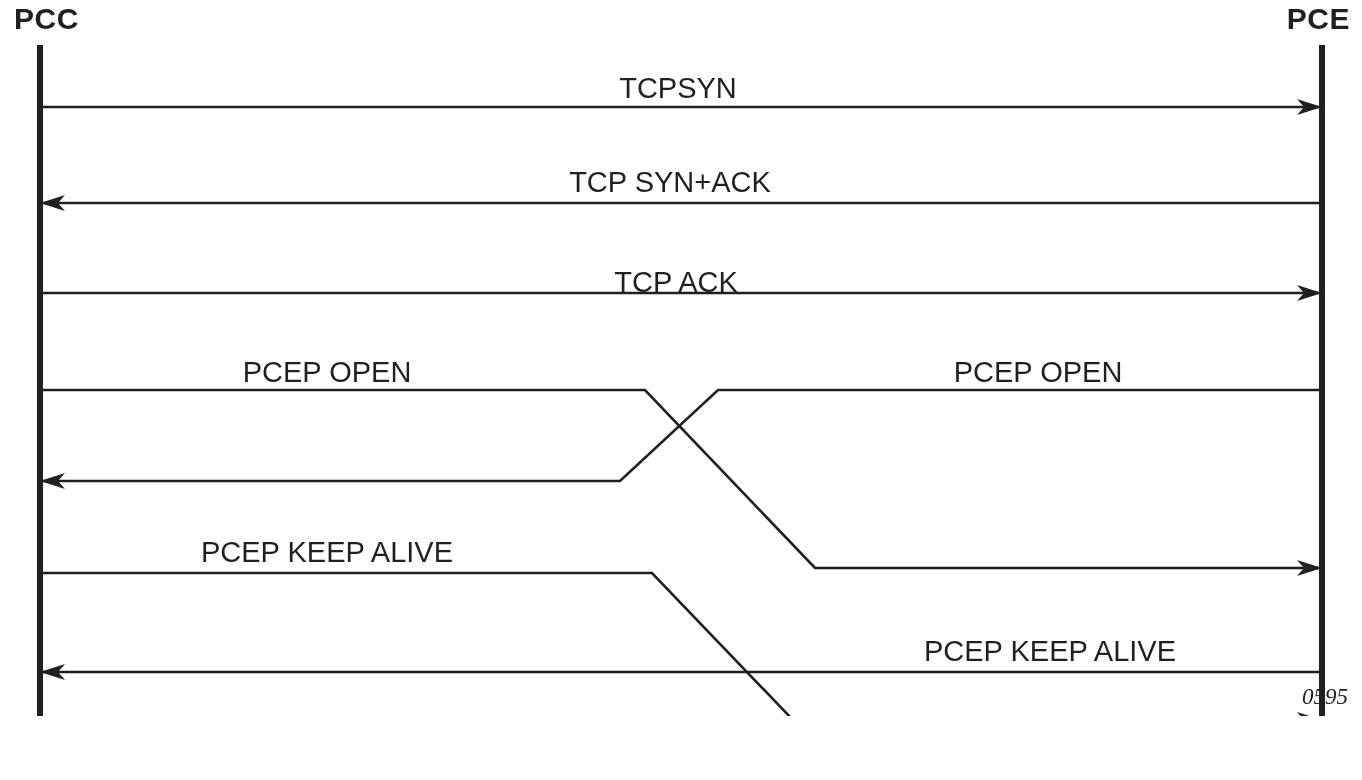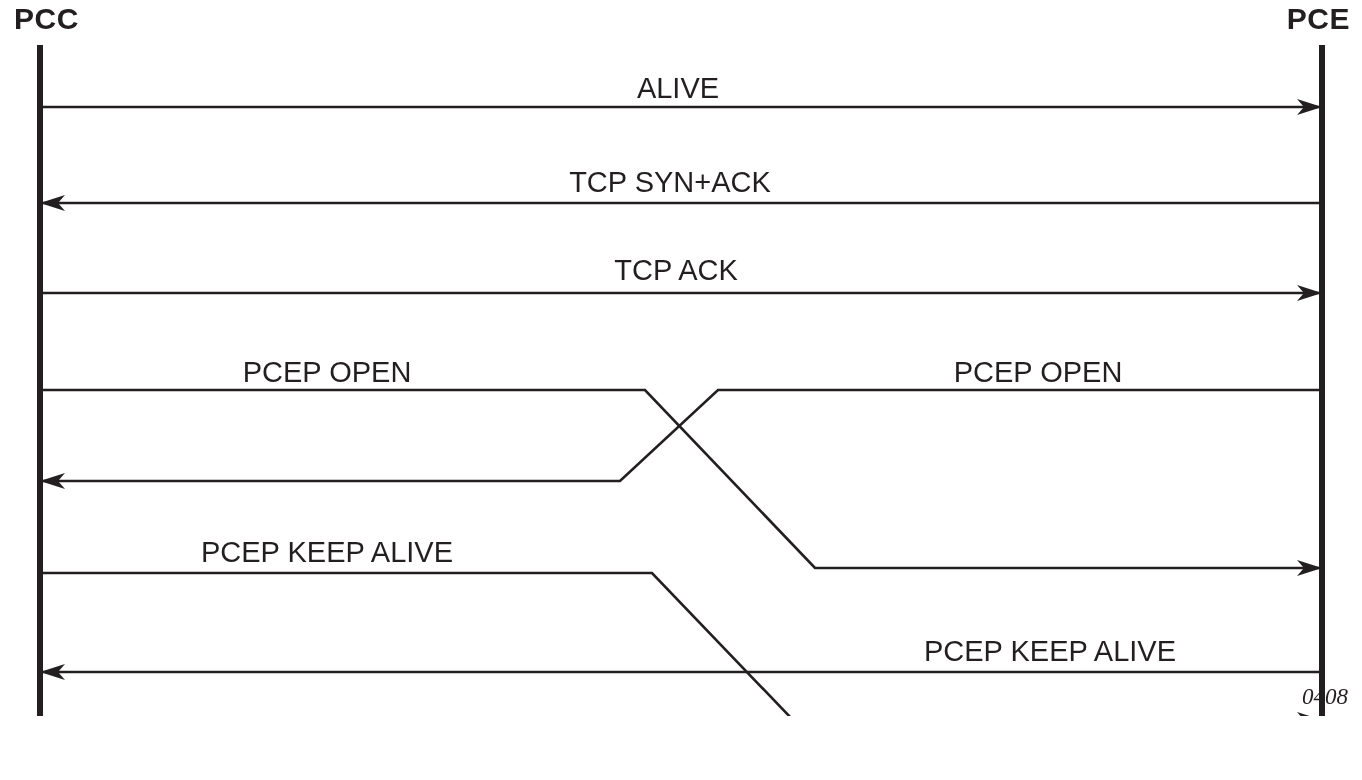--- a/index.html
+++ b/index.html
@@ -84,24 +84,24 @@
         <polyline points="1322,203 40,203" fill="none" stroke="#231f20" stroke-width="2.6" stroke-linejoin="miter" marker-end="url(#arrow-left)"></polyline>
         <polyline points="40,293 1322,293" fill="none" stroke="#231f20" stroke-width="2.6" stroke-linejoin="miter" marker-end="url(#arrow-right)"></polyline>
         <polyline points="40,390 645,390 815,568 1322,568" fill="none" stroke="#231f20" stroke-width="2.6" stroke-linejoin="miter" marker-end="url(#arrow-right)"></polyline>
         <polyline points="1322,390 718,390 620,481 40,481" fill="none" stroke="#231f20" stroke-width="2.6" stroke-linejoin="miter" marker-end="url(#arrow-left)"></polyline>
         <polyline points="40,573 652,573 793,720 1322,720" fill="none" stroke="#231f20" stroke-width="2.6" stroke-linejoin="miter" marker-end="url(#arrow-right)"></polyline>
         <polyline points="1322,672 40,672" fill="none" stroke="#231f20" stroke-width="2.6" stroke-linejoin="miter" marker-end="url(#arrow-left)"></polyline>
       </g>
   </svg>
 
   <div id="labels-layer">
-      <div class="msg-label" style="left: 678px; top: 72px;">ALIVE</div>
+      <div class="msg-label" style="left: 678px; top: 72px;">TCPSYN</div>
       <div class="msg-label" style="left: 670px; top: 166px;">TCP SYN+ACK</div>
-      <div class="msg-label" style="left: 676px; top: 254px;">TCP ACK</div>
+      <div class="msg-label" style="left: 676px; top: 266px;">TCP ACK</div>
       <div class="msg-label" style="left: 327px; top: 356px;">PCEP OPEN</div>
       <div class="msg-label" style="left: 1038px; top: 356px;">PCEP OPEN</div>
       <div class="msg-label" style="left: 327px; top: 536px;">PCEP KEEP ALIVE</div>
       <div class="msg-label" style="left: 1050px; top: 635px;">PCEP KEEP ALIVE</div>
     </div>
 
-  <div id="figure-number">0408</div>
+  <div id="figure-number">0595</div>
 
 </div>
 
 </body></html>

